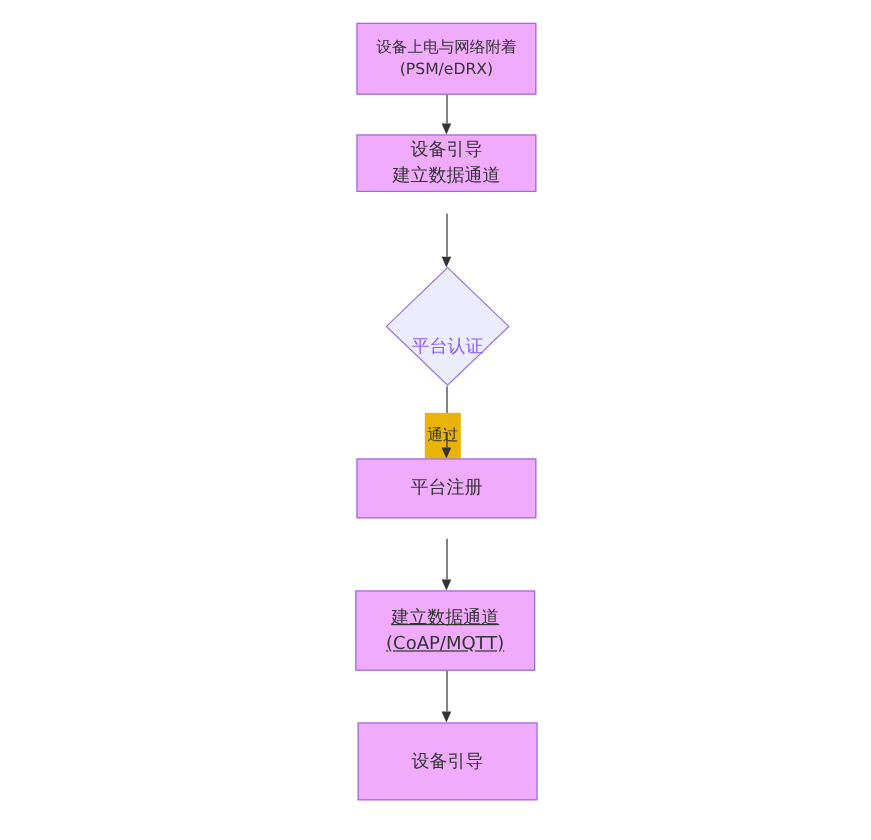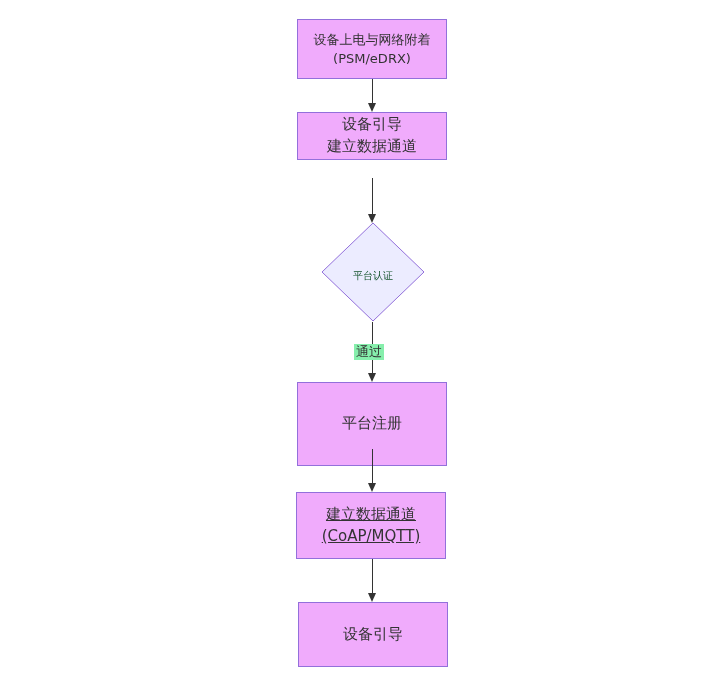--- a/index.html
+++ b/index.html
@@ -48,47 +48,47 @@
     border-left: 4.5px solid transparent;
     border-right: 4.5px solid transparent;
     border-top: 9px solid #333333;
   }
 
   
   .edge-label {
     position: absolute;
     left: 354px;
     top: 344px;
-    background: #86efac;
+    background: #eab308;
     color: #333333;
     font-size: 13px;
     line-height: 1.25;
-    padding: 0 2px;
+    padding: 12px 2px;
     text-align: center;
   }
 
   
   .diamond-wrap {
     position: absolute;
     left: 321px;
     top: 222px;
     width: 104px;
     height: 100px;
   }
   .diamond-wrap svg { display: block; }
   .diamond-text {
     position: absolute;
-    left: 0; top: 4px;
+    left: 0; top: 16px;
     width: 104px;
     height: 100px;
     display: flex;
     align-items: center;
     justify-content: center;
-    color: #14532d;
-    font-size: 10px;
+    color: #8b5cf6;
+    font-size: 15px;
   }
 </style>
 </head>
 <body>
 
 <div class="canvas">
 
   <div class="flow-box small-text" style="left:297px; top:19px; height:60px;">
     <span>设备上电与网络附着</span>
     <span>(PSM/eDRX)</span>
@@ -110,21 +110,21 @@
       <polygon points="52,1 103,50 52,99 1,50" fill="#ECECFF" stroke="#9370DB" stroke-width="1"></polygon>
     </svg>
     <div class="diamond-text">平台认证</div>
   </div>
 
   <div class="edge-line" style="top:322px; height:23px;"></div>
   <div class="edge-label">通过</div>
   <div class="edge-line" style="top:360px; height:13px;"></div>
   <div class="arrowhead" style="top:373px;"></div>
 
-  <div class="flow-box" style="left:297px; top:382px; height:84px;">
+  <div class="flow-box" style="left:297px; top:382px; height:50px;">
     <span>平台注册</span>
   </div>
 
   <div class="edge-line" style="top:449px; height:34px;"></div>
   <div class="arrowhead" style="top:483px;"></div>
 
   <div class="flow-box" style="left:296px; top:492px; height:67px;text-decoration:underline;">
     <span>建立数据通道</span>
     <span>(CoAP/MQTT)</span>
   </div>

